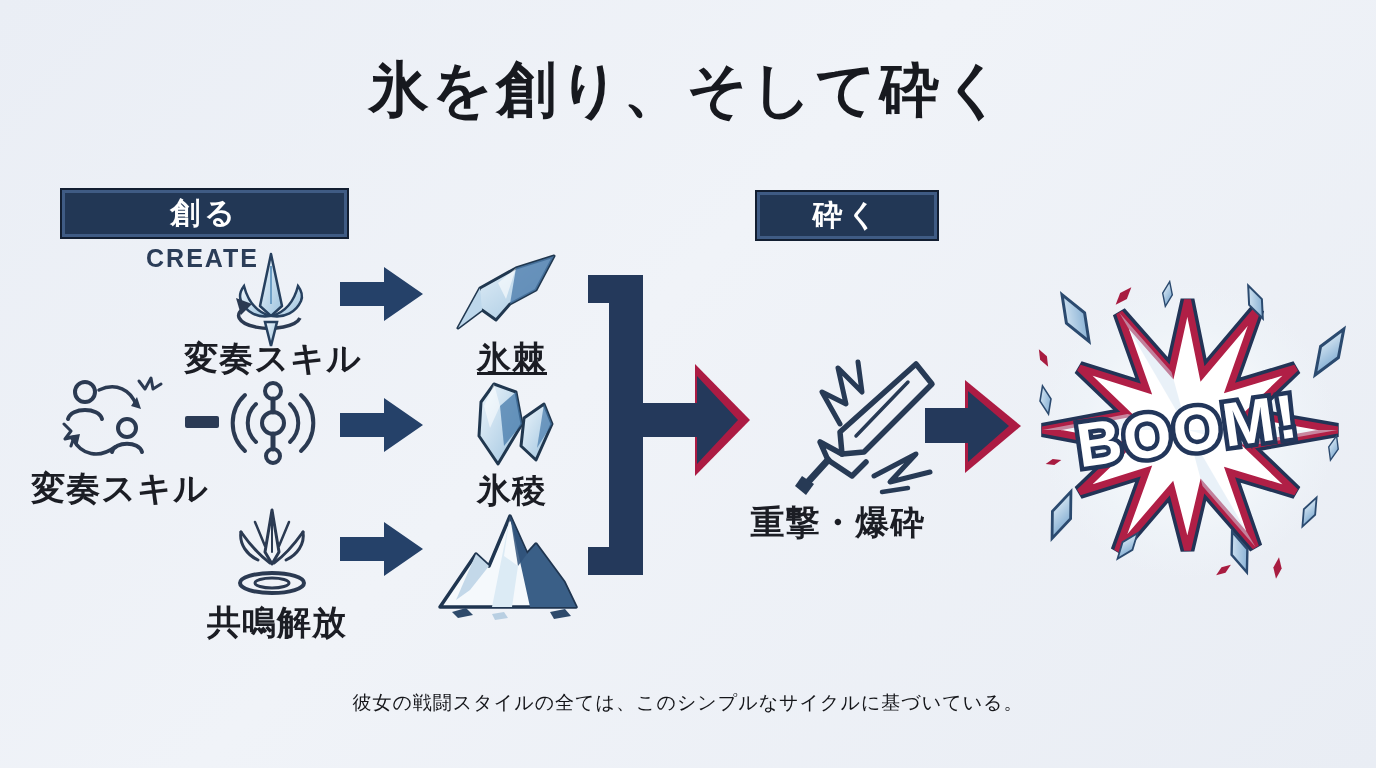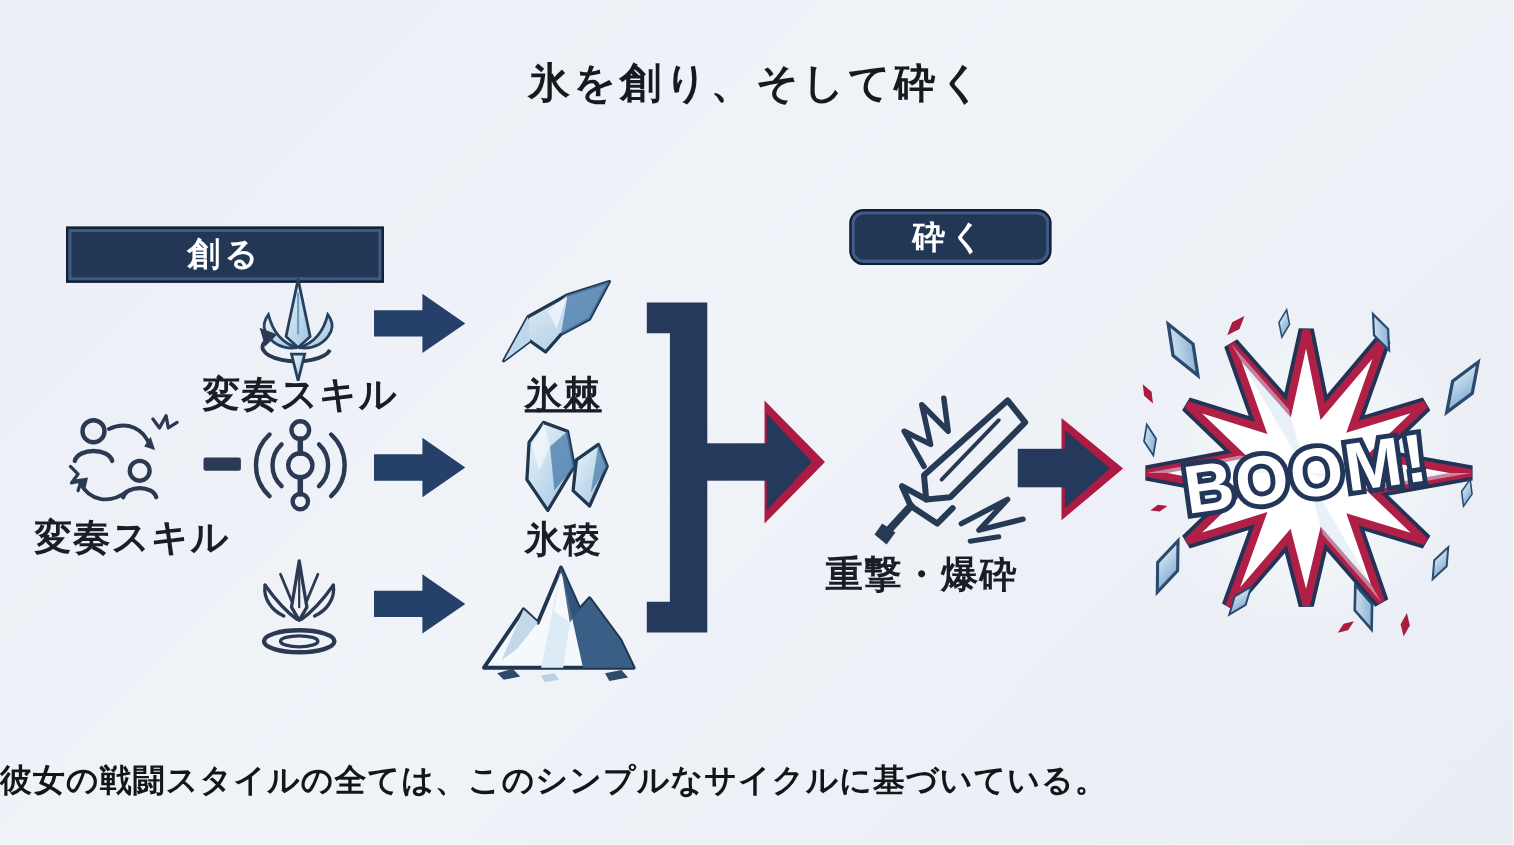--- a/index.html
+++ b/index.html
@@ -4,53 +4,54 @@
 <style>
   html,body{margin:0;padding:0;}
   body{font-family:"Liberation Sans","DejaVu Sans",sans-serif;}
   #stage{
     position:relative;width:1376px;height:768px;overflow:hidden;
     background:linear-gradient(135deg,#eaeef5 0%,#f0f3f8 45%,#e9edf4 100%);
   }
   .abs{position:absolute;}
   .title{
     left:0;right:0;top:50px;text-align:center;
-    font-size:38px;font-weight:bold;color:#17191f;letter-spacing:3px;
+    font-size:60px;font-weight:bold;color:#17191f;letter-spacing:3px;
   }
   .hdr-box{
     background:#223755;border:2px solid #121e31;
     box-shadow:inset 0 0 0 3px #3f5b84;
     display:flex;align-items:center;justify-content:center;
   }
   .hdr-box .jp{color:#ffffff;font-size:30px;font-weight:bold;letter-spacing:4px;}
   .hdr-en{
     text-align:center;font-size:25px;font-weight:bold;color:#2b3d58;letter-spacing:2px;
   }
   .lbl{
     text-align:center;font-size:34px;font-weight:bold;color:#1b1d24;letter-spacing:1px;
   }
   .dash{background:#2b3b55;border-radius:2px;}
   .caption{
-    left:0;right:0;top:690px;
-    font-size:29px;font-weight:bold;color:#141519;letter-spacing:1px;
+    left:0;right:0;top:690px;text-align:center;
+    font-size:19px;font-weight:normal;color:#141519;letter-spacing:1px;
   }
   svg{display:block;}
 </style>
 </head>
 <body>
 
 <div id="stage">
 
   <div class="abs title">氷を創り、そして砕く</div>
 
-  <div class="abs hdr-box" style="left:60px;top:206px;width:285px;height:47px;">
+  <div class="abs hdr-box" style="left:60px;top:188px;width:285px;height:47px;">
     <span class="jp">創る</span>
   </div>
-
-  <div class="abs hdr-box" style="left:772px;top:190px;width:180px;height:47px;border-radius:13px;">
+  <div class="abs hdr-en" style="left:60px;top:244px;width:285px;">CREATE</div>
+
+  <div class="abs hdr-box" style="left:755px;top:190px;width:180px;height:47px;">
     <span class="jp">砕く</span>
   </div>
 
   <div class="abs" style="left:222px;top:252px;">
     <svg width="98" height="100" viewBox="0 0 98 100">
       <defs>
         <linearGradient id="iceg" x1="0" y1="0" x2="1" y2="1">
           <stop offset="0" stop-color="#eef6fc"></stop>
             <stop offset="1" stop-color="#9cc2de"></stop>
         </linearGradient>
@@ -136,20 +137,21 @@
       <path d="M19,26 C29,40 38,50 48,57" stroke-width="3"></path>
       <path d="M19,26 C17,38 25,49 36,54" stroke-width="3"></path>
       <path d="M81,26 C71,40 62,50 52,57" stroke-width="3"></path>
       <path d="M81,26 C83,38 75,49 64,54" stroke-width="3"></path>
       <line x1="33" y1="16" x2="43" y2="40" stroke-width="2.5"></line>
       <line x1="67" y1="16" x2="57" y2="40" stroke-width="2.5"></line>
       <ellipse cx="50" cy="77" rx="32" ry="10" stroke-width="4"></ellipse>
       <ellipse cx="50" cy="77" rx="17" ry="5" stroke-width="3"></ellipse>
     </svg>
   </div>
+  <div class="abs lbl" style="left:177px;top:600px;width:200px;">共鳴解放</div>
 
   <div class="abs" style="left:340px;top:520px;">
     <svg width="85" height="58" viewBox="0 0 85 58">
       <polygon points="0,17 44,17 44,2 83,29 44,56 44,41 0,41" fill="#254169"></polygon>
     </svg>
   </div>
 
   <div class="abs" style="left:432px;top:504px;">
     <svg width="158" height="122" viewBox="0 0 158 122">
       <path d="M8,103 L44,50 L57,62 L78,12 L95,50 L104,40 L132,78 L144,103 Z" fill="#f5f9fc" stroke="#1f3550" stroke-width="3.5" stroke-linejoin="round"></path>

